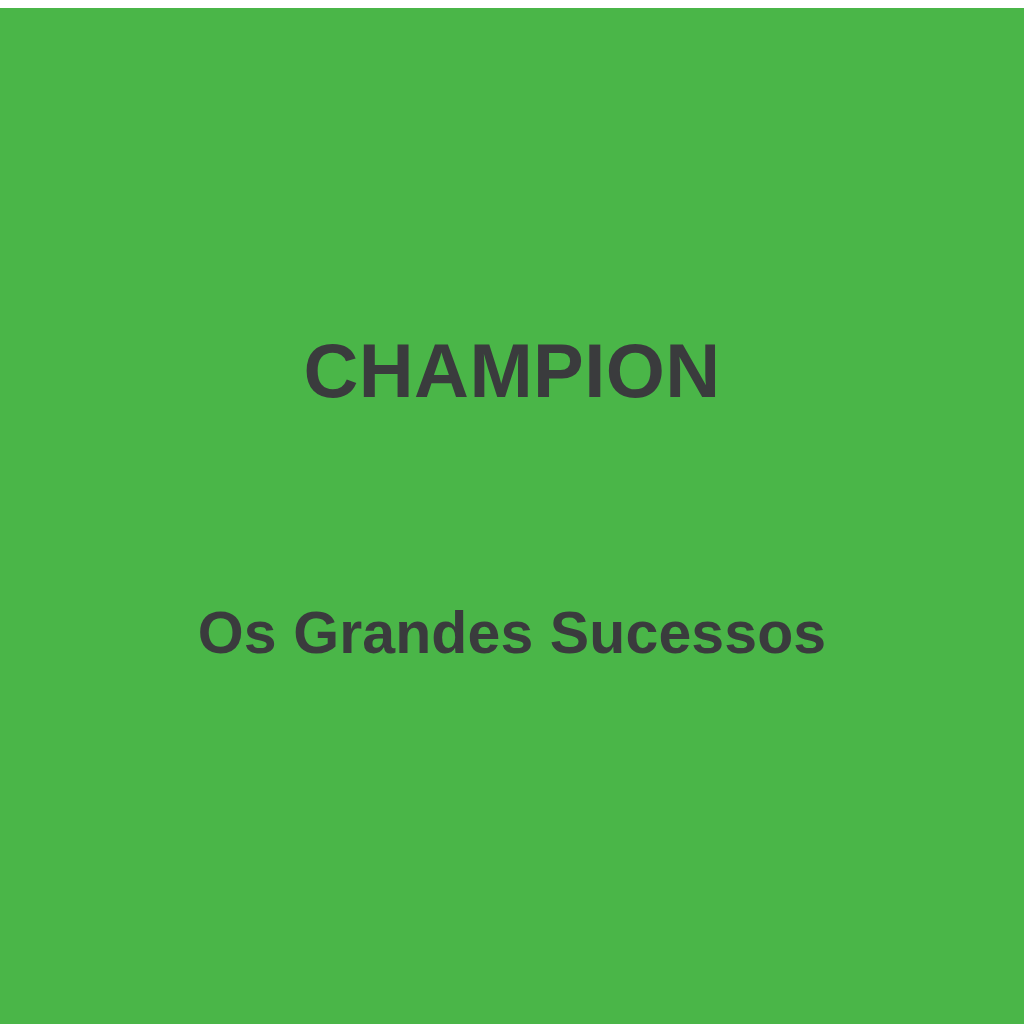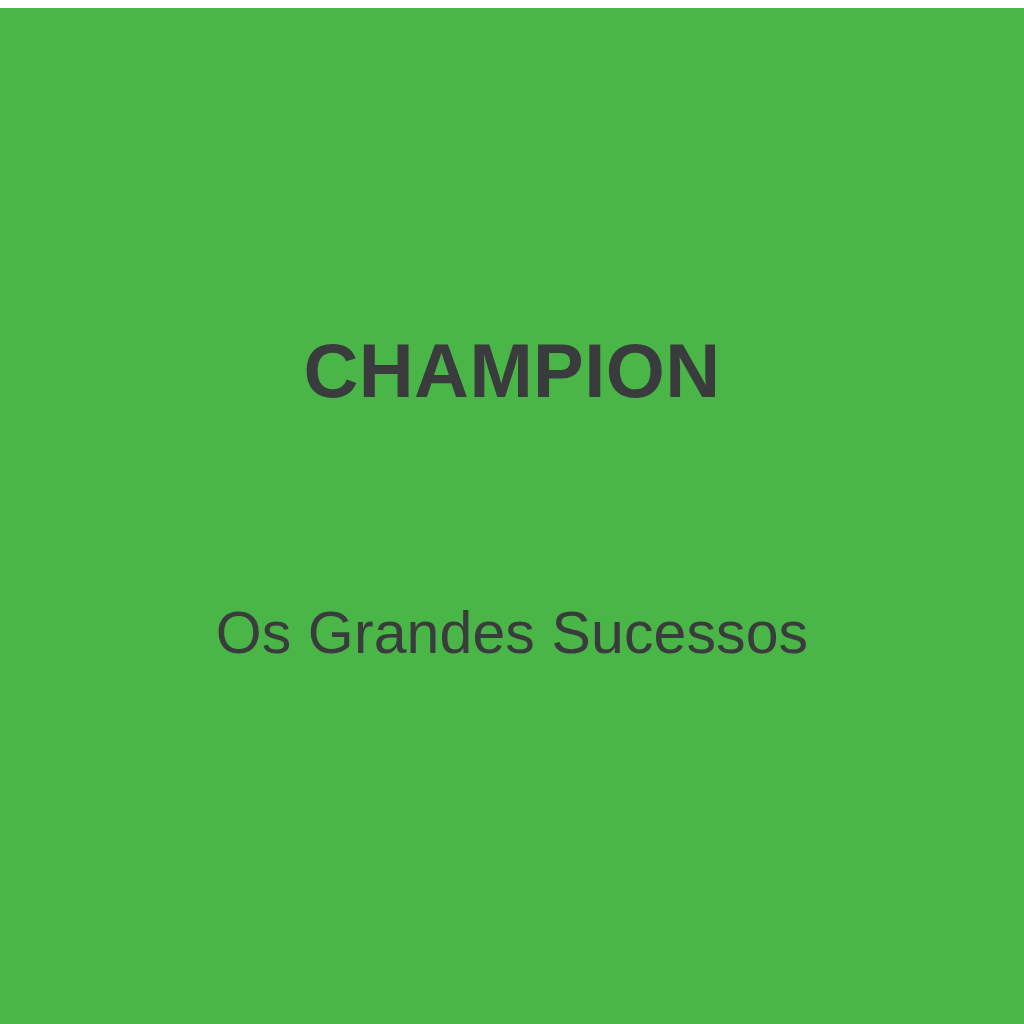--- a/index.html
+++ b/index.html
@@ -50,21 +50,21 @@
     text-transform: none;
   }
 
   .album-subtitle {
     position: absolute;
     top: 596px;
     left: 0;
     width: 1024px;
     text-align: center;
     font-size: 59px;
-    font-weight: 400;
+    font-weight: 700;
     letter-spacing: 0.002em;
     line-height: 1.0;
     color: #3a3b3d;
     white-space: nowrap;
     margin: 0;
   }
 </style>
 </head>
 <body>
 

